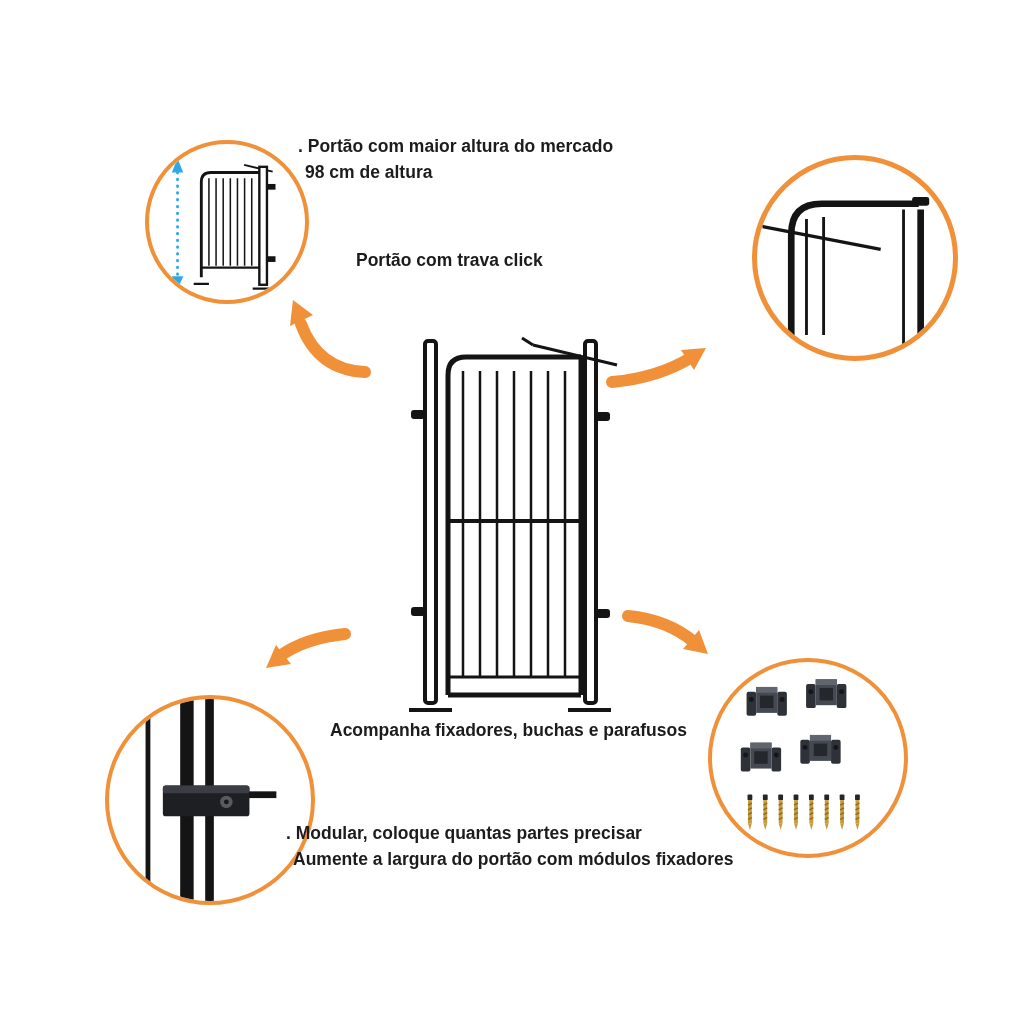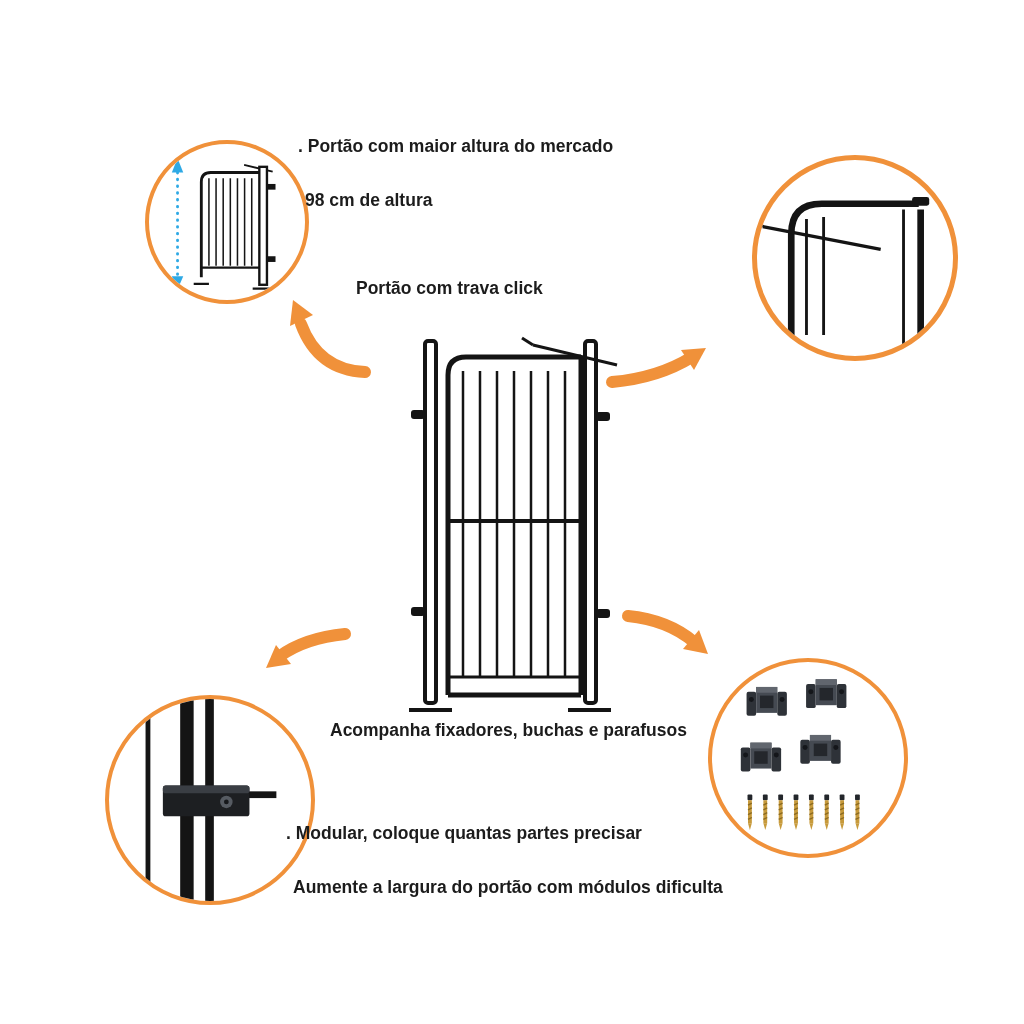--- a/index.html
+++ b/index.html
@@ -10,21 +10,21 @@
   .detail-circle{
     position:absolute;border-radius:50%;background:#ffffff;overflow:hidden;
     border:4px solid #F0913A;box-sizing:border-box;
   }
   .detail-circle svg{display:block;width:100%;height:100%;}
   .caption{
     position:absolute;font-weight:700;font-size:17.5px;line-height:1.5;
     color:#1c1c1c;white-space:nowrap;
   }
   .caption .line{display:block;}
-  .indent{margin-left:7px;margin-top:28px;}
+  .indent{margin-left:7px;}
   .abs-svg{position:absolute;pointer-events:none;}
 </style>
 </head>
 <body>
 
 <div id="canvas">
 
   <div class="detail-circle" style="left:145px;top:140px;width:164px;height:164px;">
     <svg viewBox="0 0 164 164">
       <g>
@@ -174,26 +174,26 @@
       <path d="M 345 634 Q 305 638 280 656" fill="none" stroke-width="12" stroke-linecap="round" stroke="#F0913A"></path>
       <polygon points="266,668 291,664 276,645" fill="#F0913A"></polygon>
     </g>
   </svg>
 
   <div class="caption" style="left:298px;top:133px;">
     <span class="line">. Portão com maior altura do mercado</span>
     <span class="line indent">98 cm de altura</span>
   </div>
 
-  <div class="caption" style="left:356px;top:275px;">
+  <div class="caption" style="left:356px;top:247px;">
     <span class="line">Portão com trava click</span>
   </div>
 
   <div class="caption" style="left:322px;top:717px;margin-left:8px;">
     <span class="line">Acompanha fixadores, buchas e parafusos</span>
   </div>
 
   <div class="caption" style="left:286px;top:820px;">
     <span class="line">. Modular, coloque quantas partes precisar</span>
-    <span class="line indent">Aumente a largura do portão com módulos dificulta</span>
+    <span class="line indent">Aumente a largura do portão com módulos fixadores</span>
   </div>
 
 </div>
 
 </body></html>

